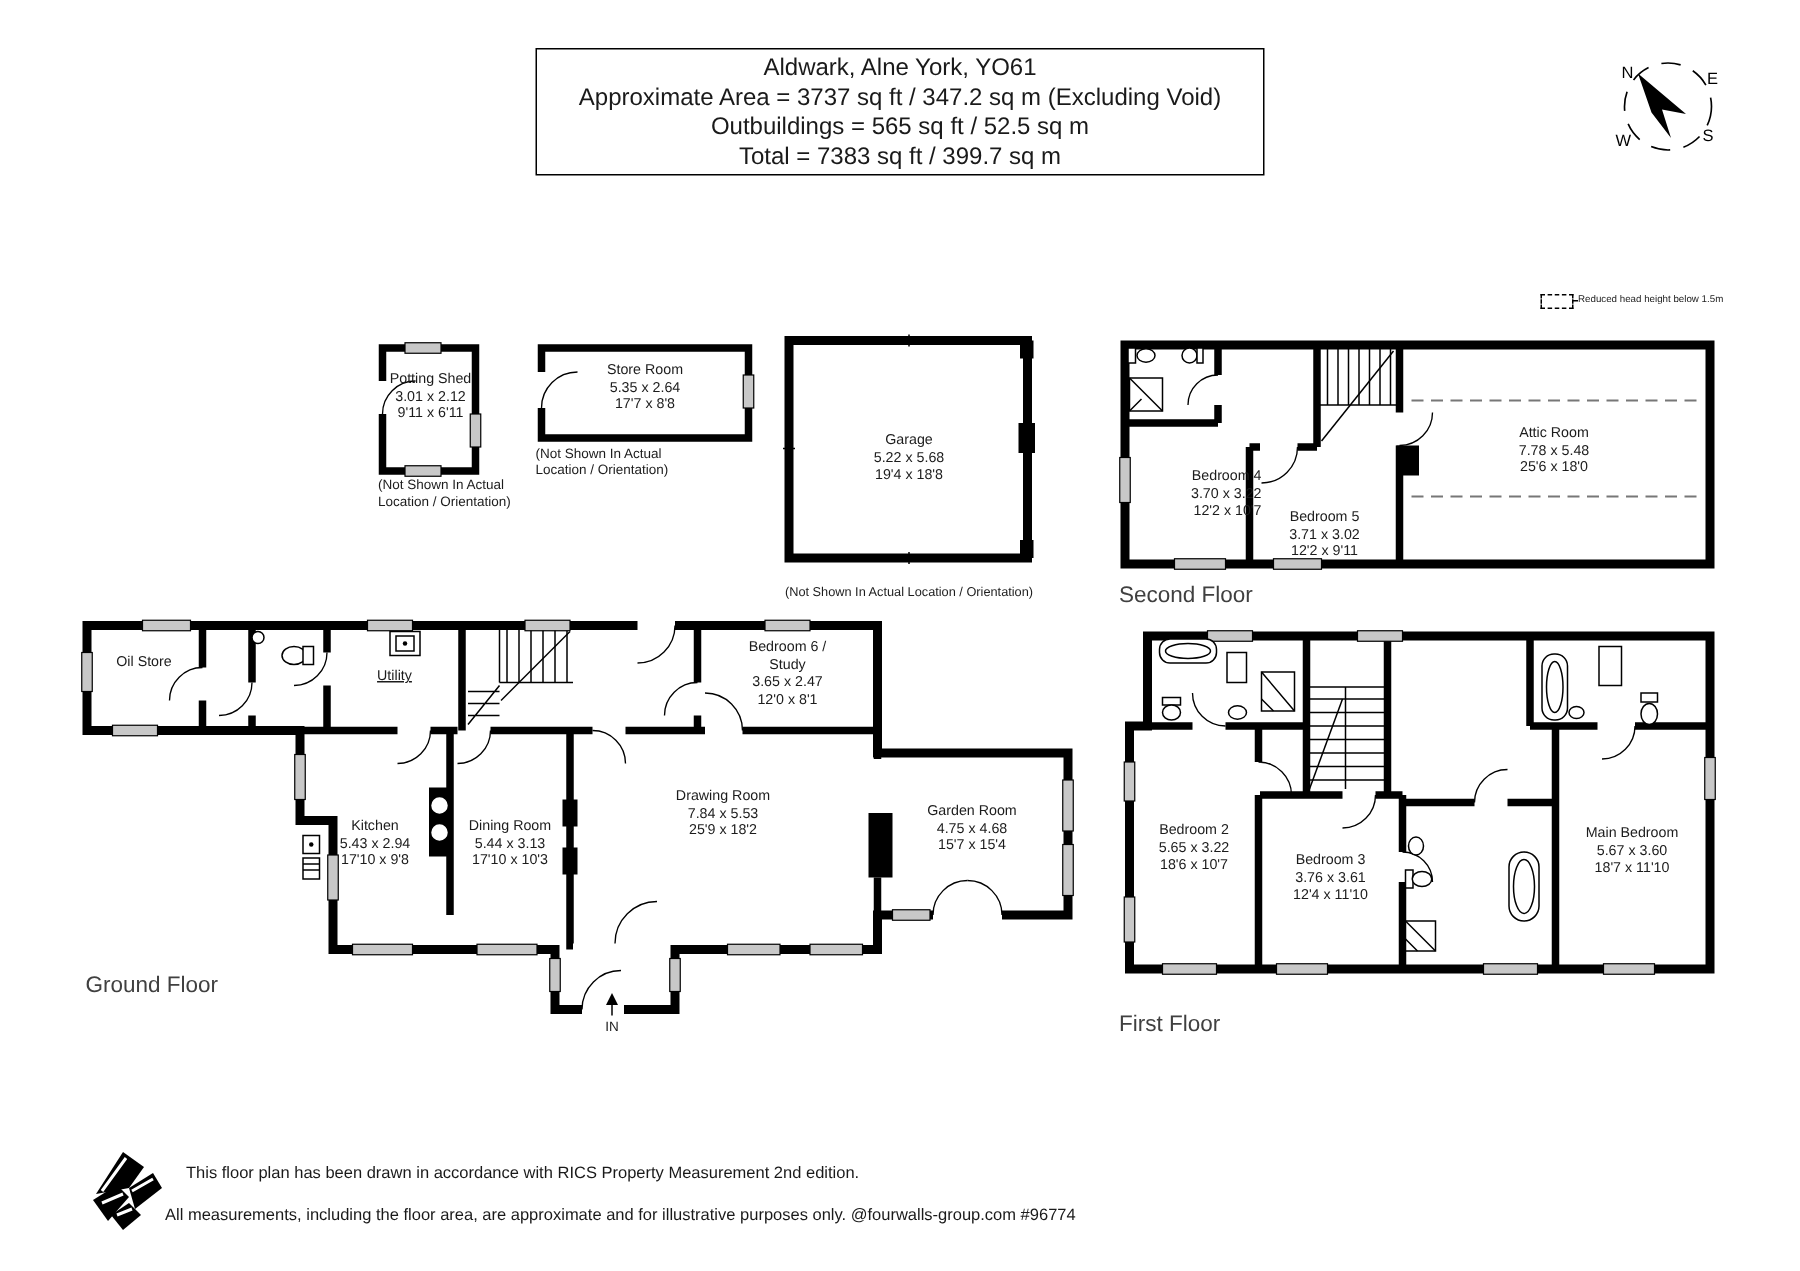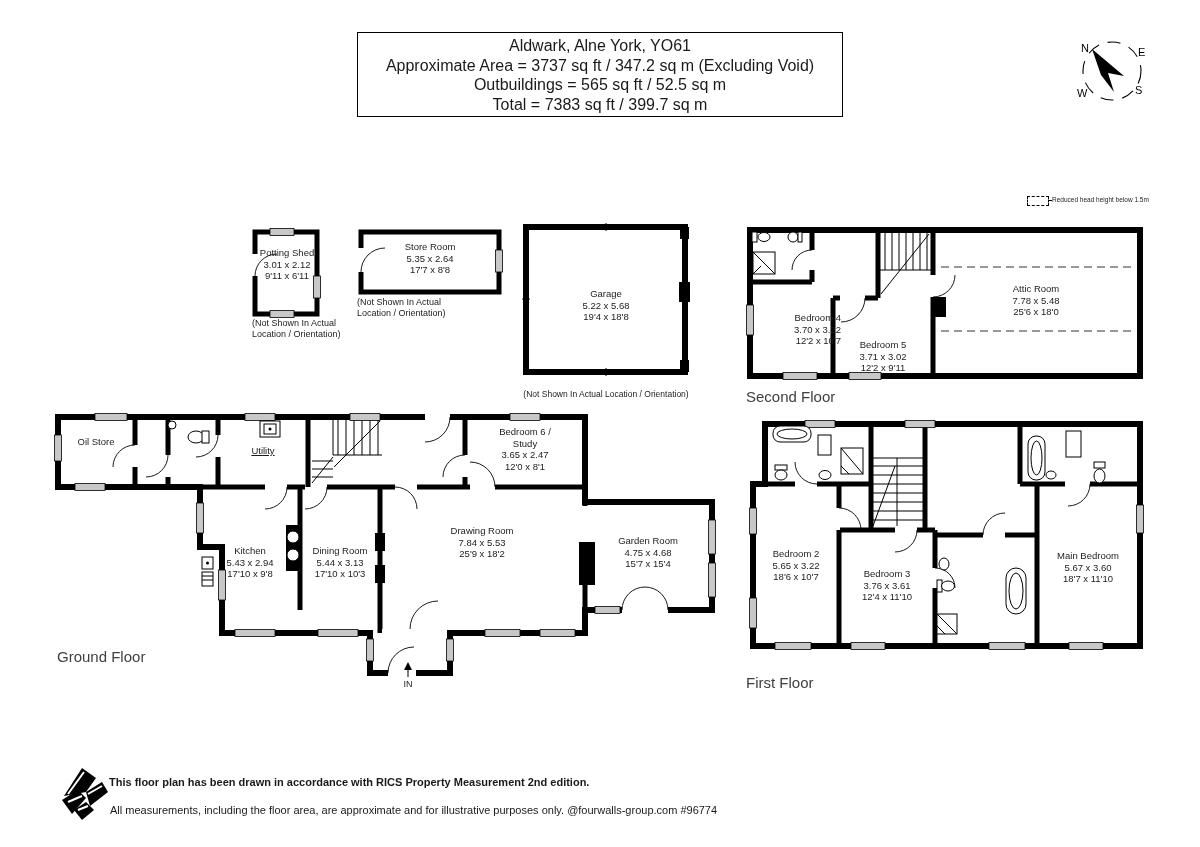--- a/index.html
+++ b/index.html
@@ -14,21 +14,21 @@
               transform:translateX(-50%);width:100px;color:#1c1c1c;}
   .room-label.narrow{width:64px;}
   .floor-label{position:absolute;font-size:15px;color:#404040;}
   .note{position:absolute;font-size:9px;line-height:11px;color:#1c1c1c;}
   .nowrap{white-space:nowrap;font-size:8.5px;text-align:center;}
   
   #legend-box{left:1027px;top:196px;width:20px;height:8px;border:1px dashed #000;}
   #legend-text{left:1052px;top:196px;font-size:6.5px;color:#222;}
   #legend-tick{left:1048px;top:200px;width:4px;height:1px;background:#000;}
   
-  #footer-line1{left:109px;top:776px;font-size:11px;font-weight:bold;}
+  #footer-line1{left:124px;top:776px;font-size:11px;}
   #footer-line2{left:110px;top:804px;font-size:11px;}
   #in-label{font-size:9px;transform:translateX(-50%);}
   
   svg{position:absolute;overflow:visible;}
   .outline{fill:#ffffff;stroke:#000;stroke-width:6;}
   .outline5{fill:#ffffff;stroke:#000;stroke-width:5;}
   .w5{stroke:#000;stroke-width:5;fill:none;}
   .thin{stroke:#000;stroke-width:1;fill:none;}
   .door{stroke:#000;stroke-width:0.9;fill:none;}
   .fix{stroke:#000;stroke-width:1;fill:#fff;}

